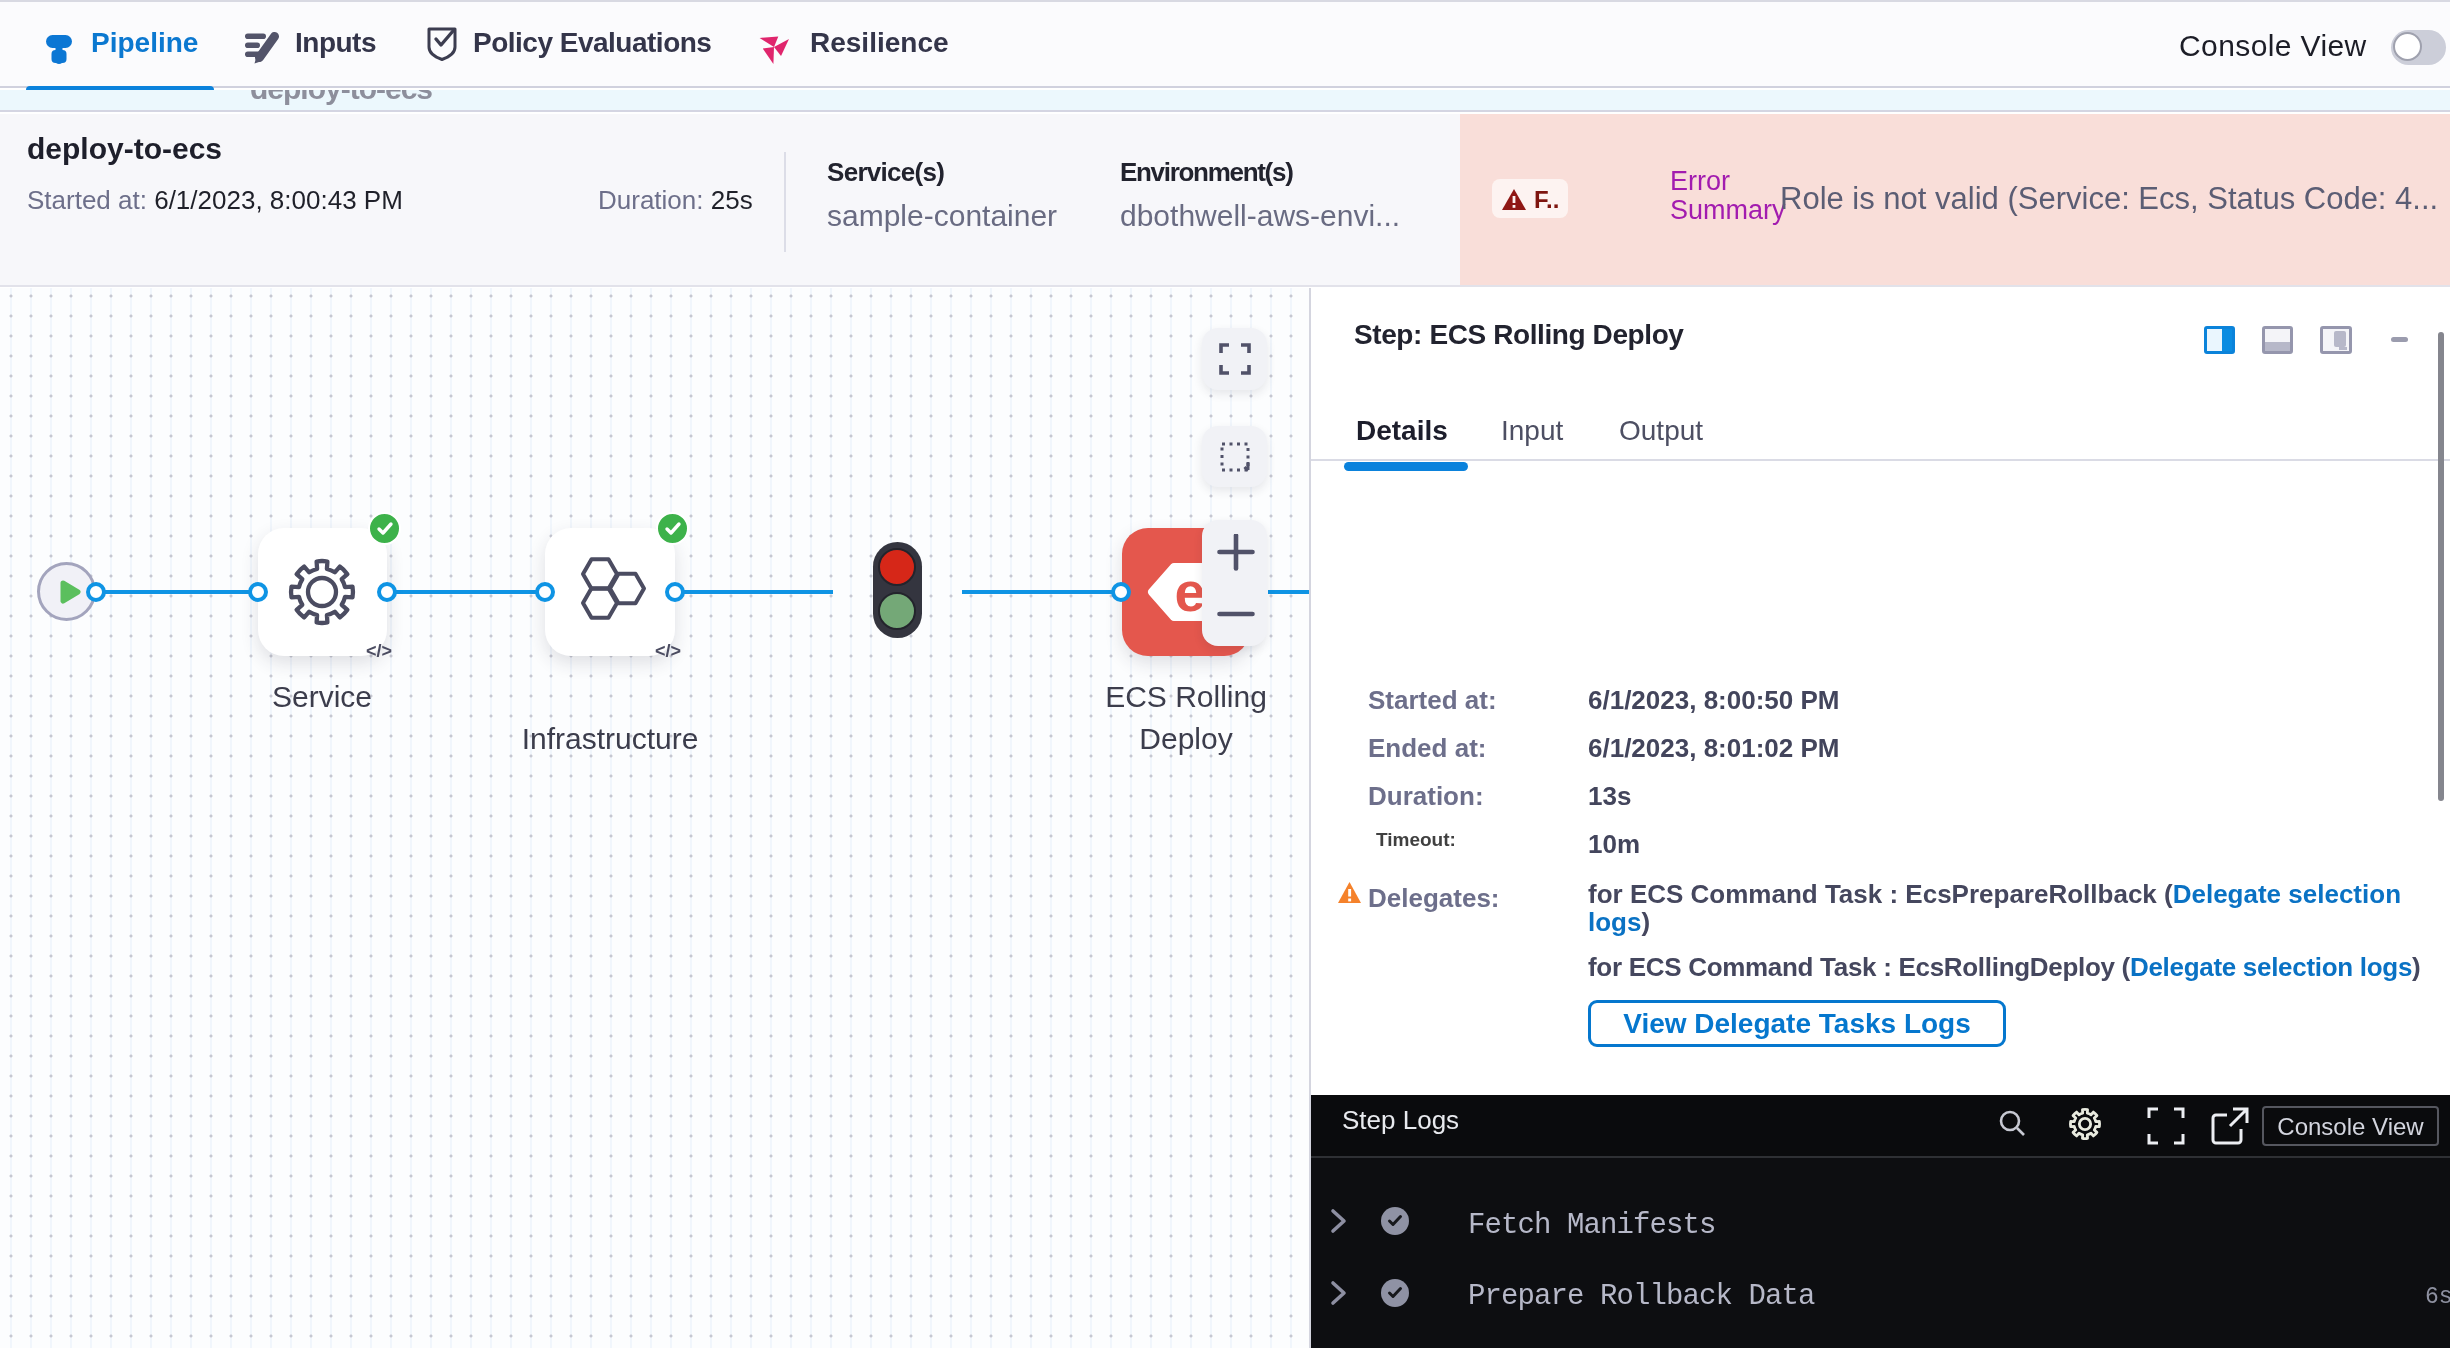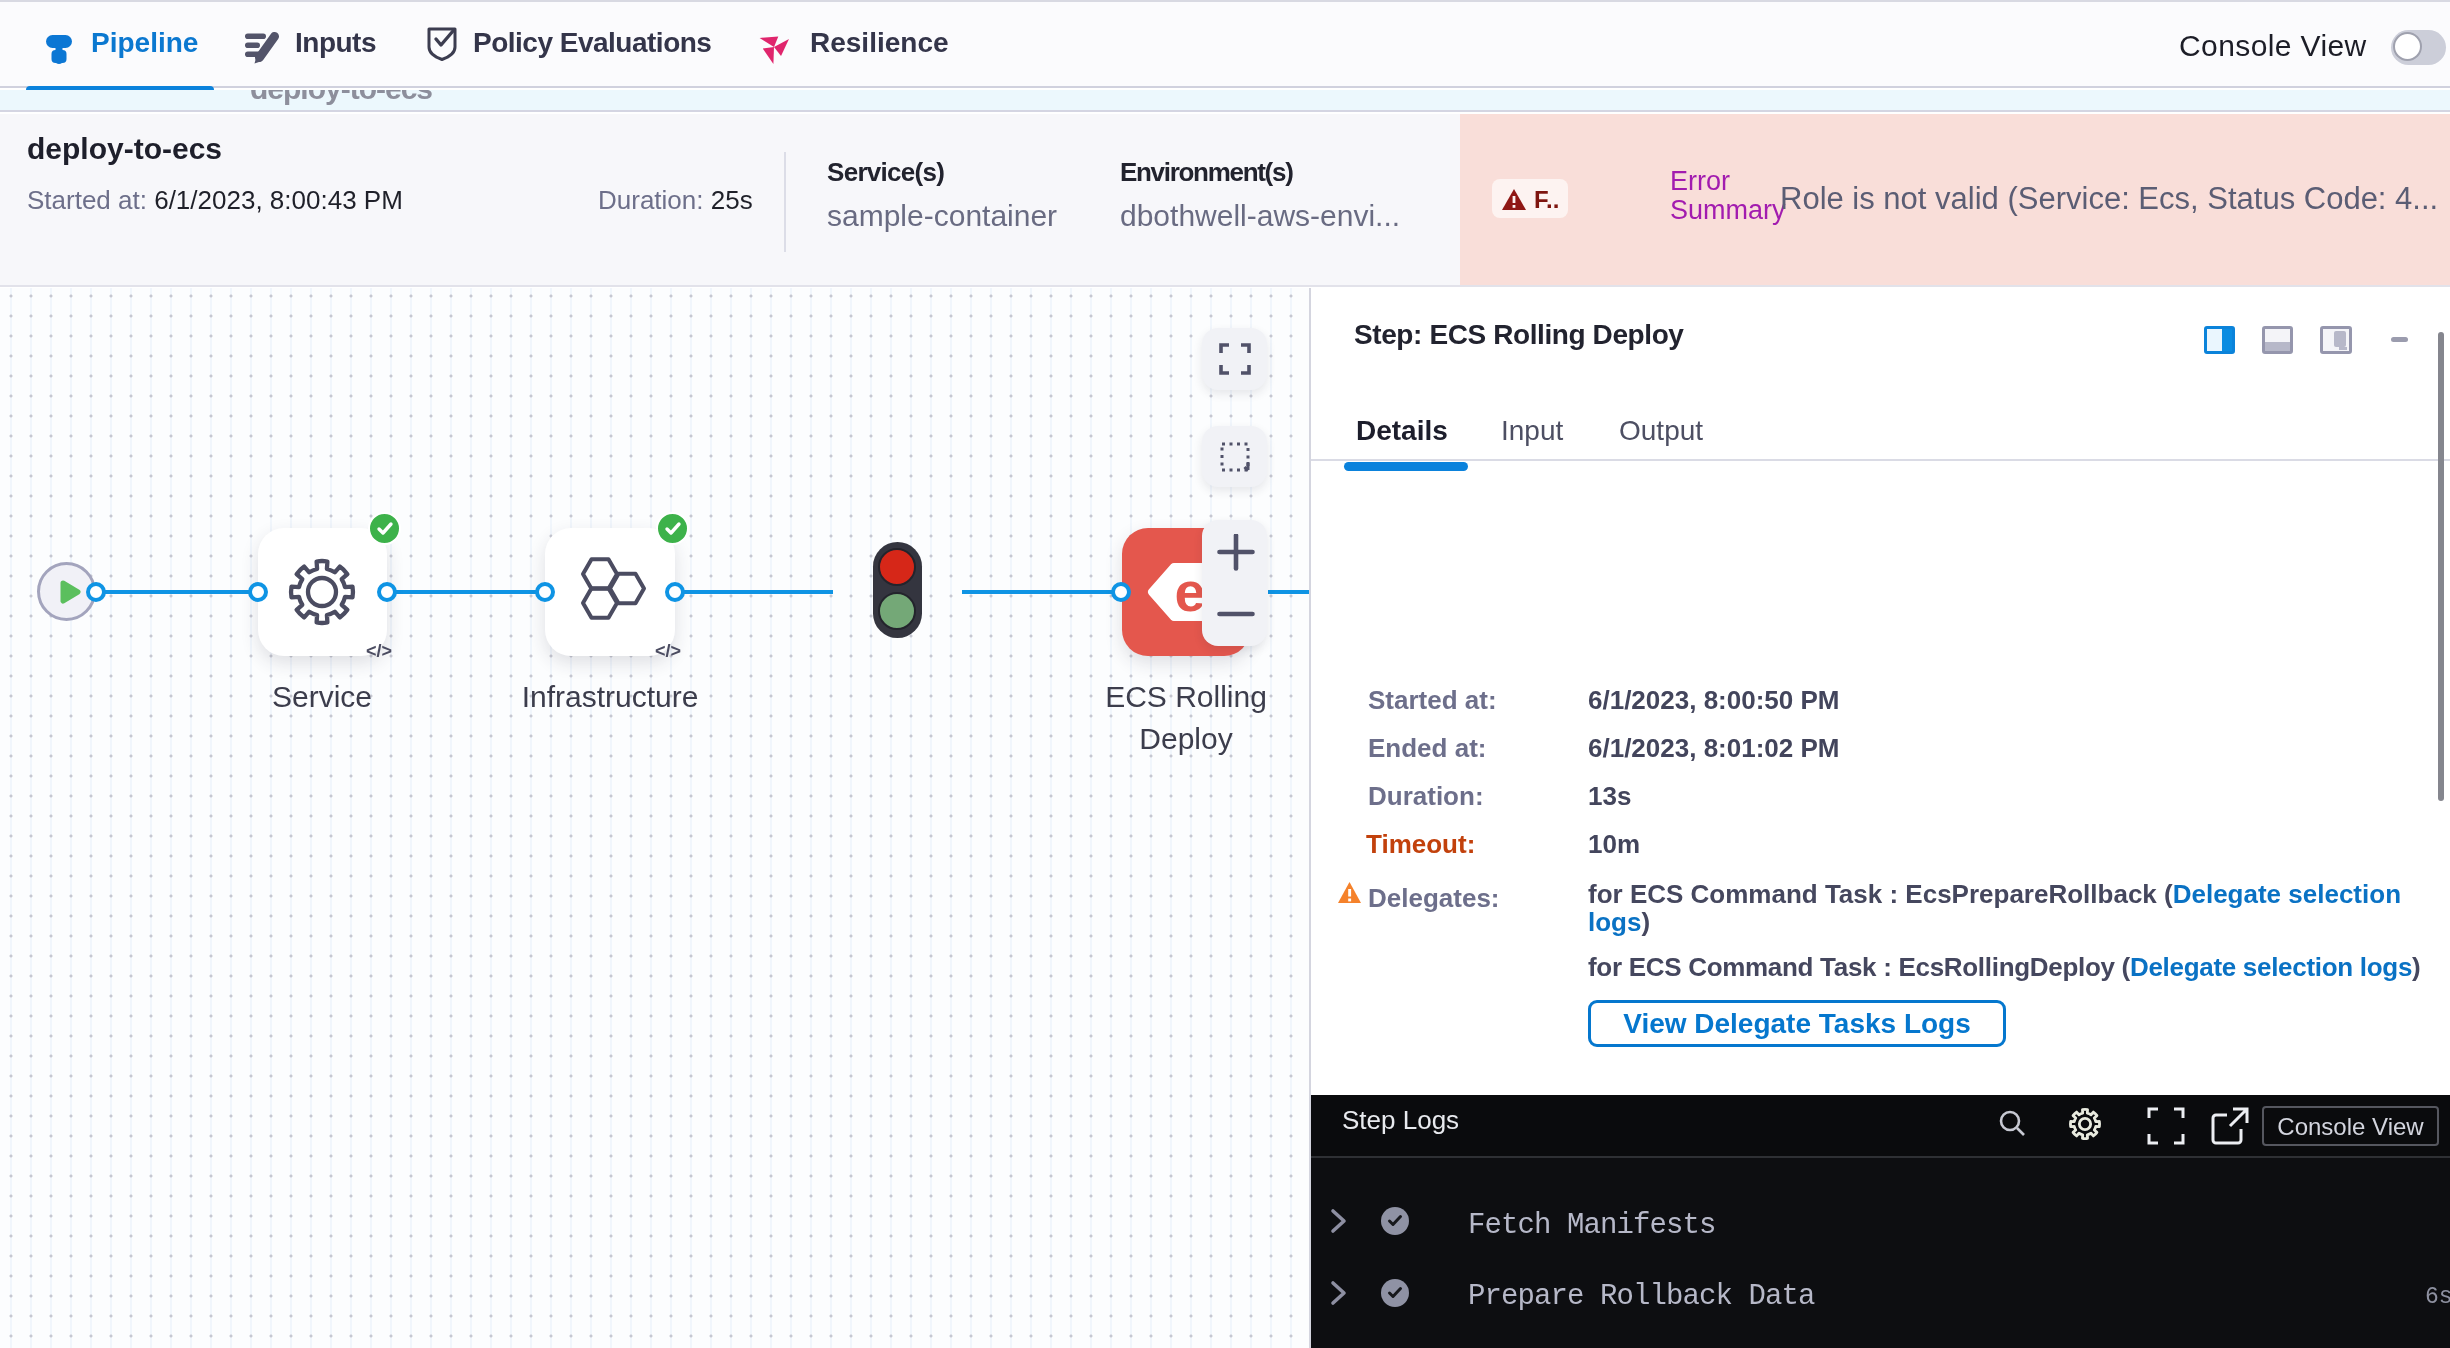--- a/index.html
+++ b/index.html
@@ -185,21 +185,21 @@
     <svg class="abs" style="left:15px;top:14px" width="38" height="98" viewBox="0 0 38 98">
       <g stroke="#515269" stroke-width="4.6" stroke-linecap="round">
         <path d="M2.5 18 L35.5 18"></path>
           <path d="M19 1.5 L19 34.5"></path>
         <path d="M2.5 80 L35.5 80"></path>
       </g>
     </svg>
   </div>
 
   <div class="nlabel" style="left:222px;width:200px;">Service</div>
-  <div class="nlabel" style="left:460px;width:300px;">Infrastructure</div>
+  <div class="nlabel" style="left:460px;width:300px;margin-top:42px;">Infrastructure</div>
   <div class="nlabel" style="left:1036px;width:300px;">ECS Rolling<br>Deploy</div>
 </div>
 <div id="panel">
   <div class="abs" style="left:43px;top:31px;font-size:28px;letter-spacing:-0.4px;font-weight:700;color:#22232f;">Step: ECS Rolling Deploy</div>
 
   <div class="abs" style="left:893px;top:38px;width:31px;height:28px;border:3px solid #0b83da;border-radius:3px;background:#eaf6fe;">
     <div class="abs" style="right:0;top:0;width:10px;height:22px;background:#0b8ce1;"></div>
   </div>
   <div class="abs" style="left:951px;top:38px;width:31px;height:28px;border:3px solid #9596ad;border-radius:3px;background:#f4f4f8;">
     <div class="abs" style="left:0;bottom:0;width:25px;height:9px;background:#b7b8c9;"></div>
@@ -216,21 +216,21 @@
   <div class="abs" style="left:0;top:171px;width:1139px;height:2px;background:#dadbe5;"></div>
   <div class="abs" style="left:33px;top:174px;width:124px;height:9px;border-radius:4.5px;background:#0b82dc;"></div>
 
 
   <div class="abs" style="left:57px;top:397px;font-size:26px;font-weight:600;color:#6d6f8b;">Started at:</div>
   <div class="abs" style="left:277px;top:397px;font-size:26px;font-weight:700;color:#43455c;">6/1/2023, 8:00:50 PM</div>
   <div class="abs" style="left:57px;top:445px;font-size:26px;font-weight:600;color:#6d6f8b;">Ended at:</div>
   <div class="abs" style="left:277px;top:445px;font-size:26px;font-weight:700;color:#43455c;">6/1/2023, 8:01:02 PM</div>
   <div class="abs" style="left:57px;top:493px;font-size:26px;font-weight:600;color:#6d6f8b;">Duration:</div>
   <div class="abs" style="left:277px;top:493px;font-size:26px;font-weight:700;color:#43455c;">13s</div>
-  <div class="abs" style="left:55px;top:541px;font-size:26px;font-weight:600;color:#c2410c;">Timeout:</div>
+  <div class="abs" style="left:65px;top:541px;font-size:19px;font-weight:600;color:#404040;">Timeout:</div>
   <div class="abs" style="left:277px;top:541px;font-size:26px;font-weight:700;color:#43455c;">10m</div>
   <svg class="abs" style="left:26px;top:593px" width="25" height="23" viewBox="0 0 25 23">
     <path d="M12.5 1 L24 22 L1 22 Z" fill="#f5822b"></path>
     <rect x="11.2" y="8" width="2.9" height="7.5" fill="#fff"></rect>
     <rect x="11.2" y="17.5" width="2.9" height="2.9" fill="#fff"></rect>
   </svg>
   <div class="abs" style="left:57px;top:595px;font-size:26px;font-weight:600;color:#6d6f8b;">Delegates:</div>
   <div class="abs" style="left:277px;top:592px;width:900px;font-size:26px;font-weight:700;color:#45475e;line-height:28px;white-space:nowrap;">
     <div style="margin-bottom:17px;">for ECS Command Task : EcsPrepareRollback (<span style="color:#0a72c4;">Delegate selection<br>logs</span>)</div>
     <div style="letter-spacing:-0.3px;">for ECS Command Task : EcsRollingDeploy (<span style="color:#0a72c4;">Delegate selection logs</span>)</div>

